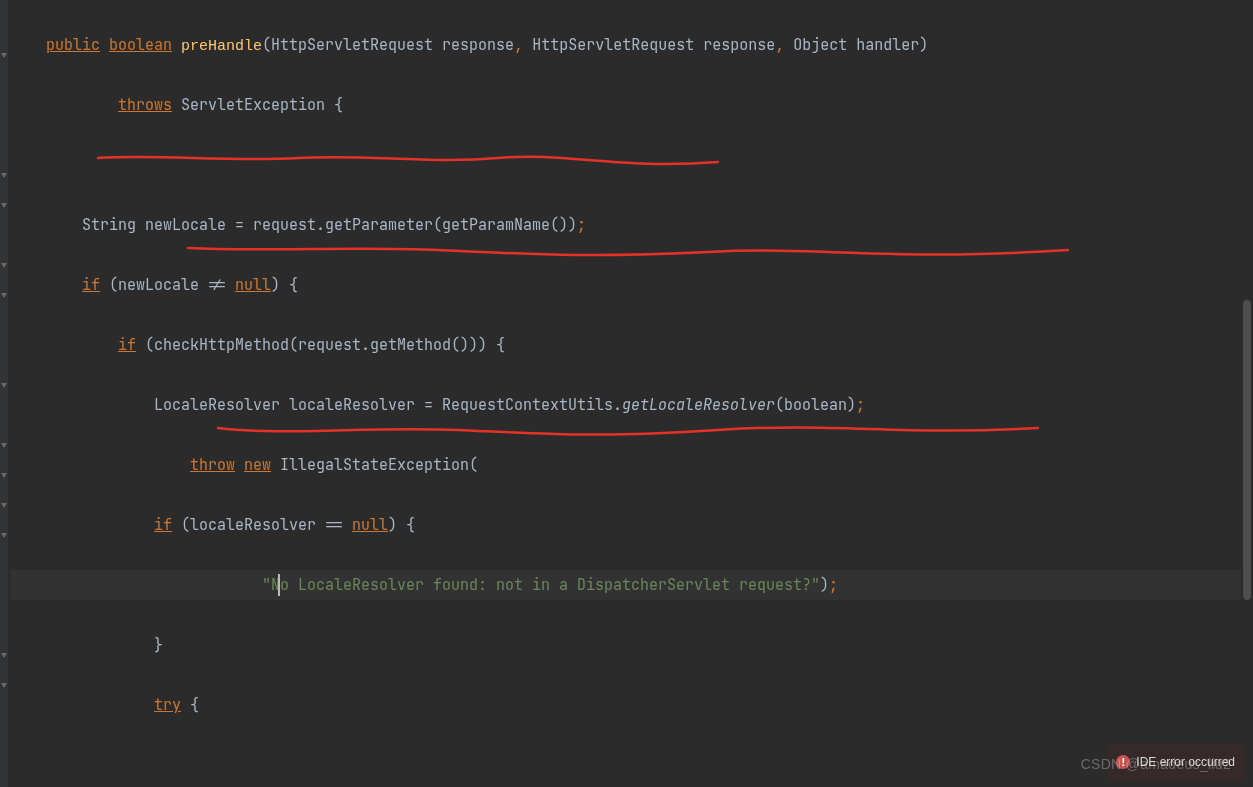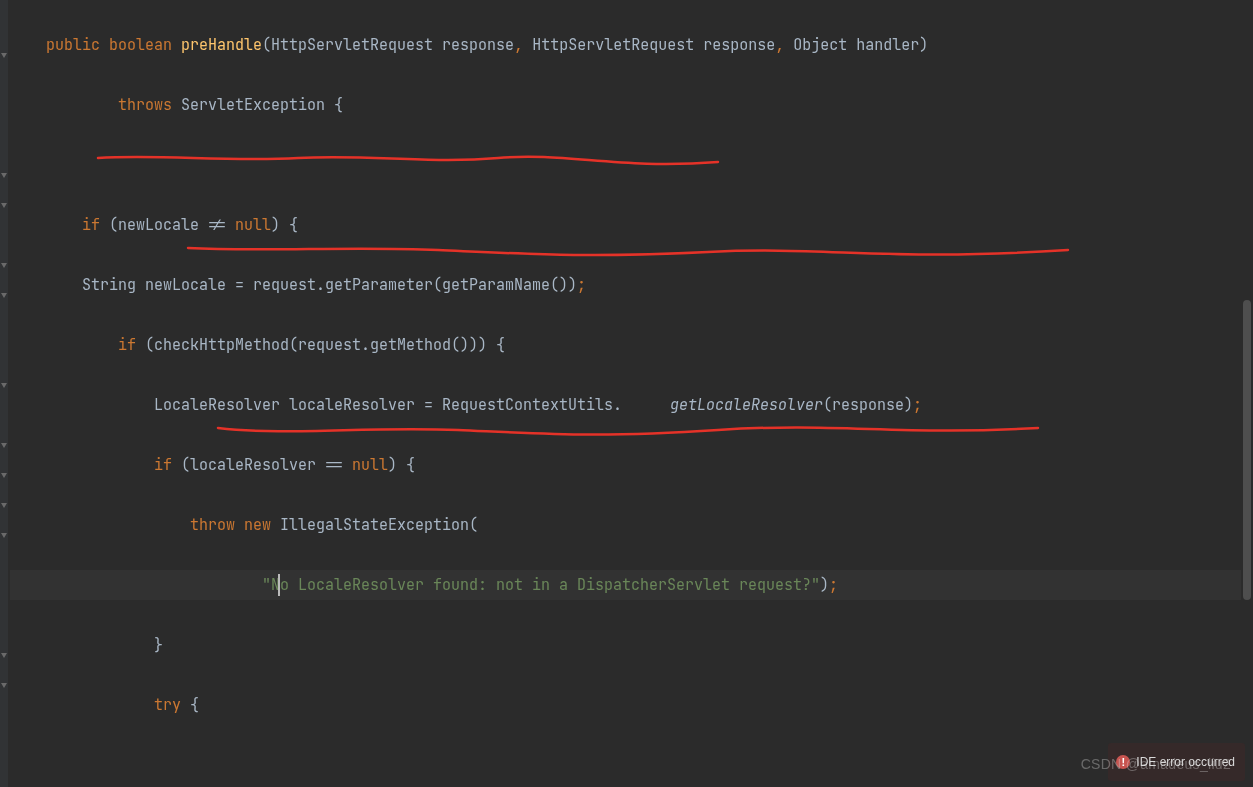--- a/index.html
+++ b/index.html
@@ -62,25 +62,25 @@
     background: #323232;
   }
   .caret {
     position: absolute;
     width: 2px;
     height: 22px;
     background: #bbbbbb;
     top: 4px;
   }
   
-  .kw   { color: #cc7832; }       
+  .kw   { color: #cc7832; text-decoration: underline; }       
   .ann  { color: #bbb529; }       
-  .mth  { color: #ffc66d; }
+  .mth  { color: #ffc66d; font-family: Liberation Mono, monospace; }
   .str  { color: #6a8759; }       
-  .ital { font-style: italic; margin-left: 48px; }
+  .ital { font-style: italic; }
   .semi { color: #cc7832; }       
 
   
   .underline-layer {
     position: absolute;
     left: 8px;
     top: 0;
     pointer-events: none;
   }
   .underline-layer svg {
@@ -170,26 +170,26 @@
   <div class="fold-mark" style="top:503px"></div>
   <div class="fold-mark" style="top:533px"></div>
   <div class="fold-mark" style="top:653px"></div>
   <div class="fold-mark" style="top:683px"></div>
 </div>
 
 <div class="code-area">
 <div class="line">    <span class="kw">public</span> <span class="kw">boolean</span> <span class="mth">preHandle</span><span>(HttpServletRequest response</span><span class="semi">,</span><span> HttpServletRequest response</span><span class="semi">,</span><span> Object handler)</span></div>
 <div class="line">            <span class="kw">throws</span> <span>ServletException {</span></div>
 <div class="line"> </div>
+<div class="line">        <span>String newLocale = request.getParameter(getParamName())</span><span class="semi">;</span></div>
 <div class="line">        <span class="kw">if</span><span> (newLocale != </span><span class="kw">null</span><span>) {</span></div>
-<div class="line">        <span>String newLocale = request.getParameter(getParamName())</span><span class="semi">;</span></div>
 <div class="line">            <span class="kw">if</span><span> (checkHttpMethod(request.getMethod())) {</span></div>
-<div class="line">                <span>LocaleResolver localeResolver = RequestContextUtils.</span><span class="ital">getLocaleResolver</span><span>(response)</span><span class="semi">;</span></div>
+<div class="line">                <span>LocaleResolver localeResolver = RequestContextUtils.</span><span class="ital">getLocaleResolver</span><span>(boolean)</span><span class="semi">;</span></div>
+<div class="line">                    <span class="kw">throw</span> <span class="kw">new</span><span> IllegalStateException(</span></div>
 <div class="line">                <span class="kw">if</span><span> (localeResolver == </span><span class="kw">null</span><span>) {</span></div>
-<div class="line">                    <span class="kw">throw</span> <span class="kw">new</span><span> IllegalStateException(</span></div>
 <div class="line hl"><span class="caret" style="left:268px"></span>                            <span class="str">"No LocaleResolver found: not in a DispatcherServlet request?"</span><span>)</span><span class="semi">;</span></div>
 <div class="line">                <span>}</span></div>
 <div class="line">                <span class="kw">try</span><span> {</span></div>
 
 
 
 
 
 
 

